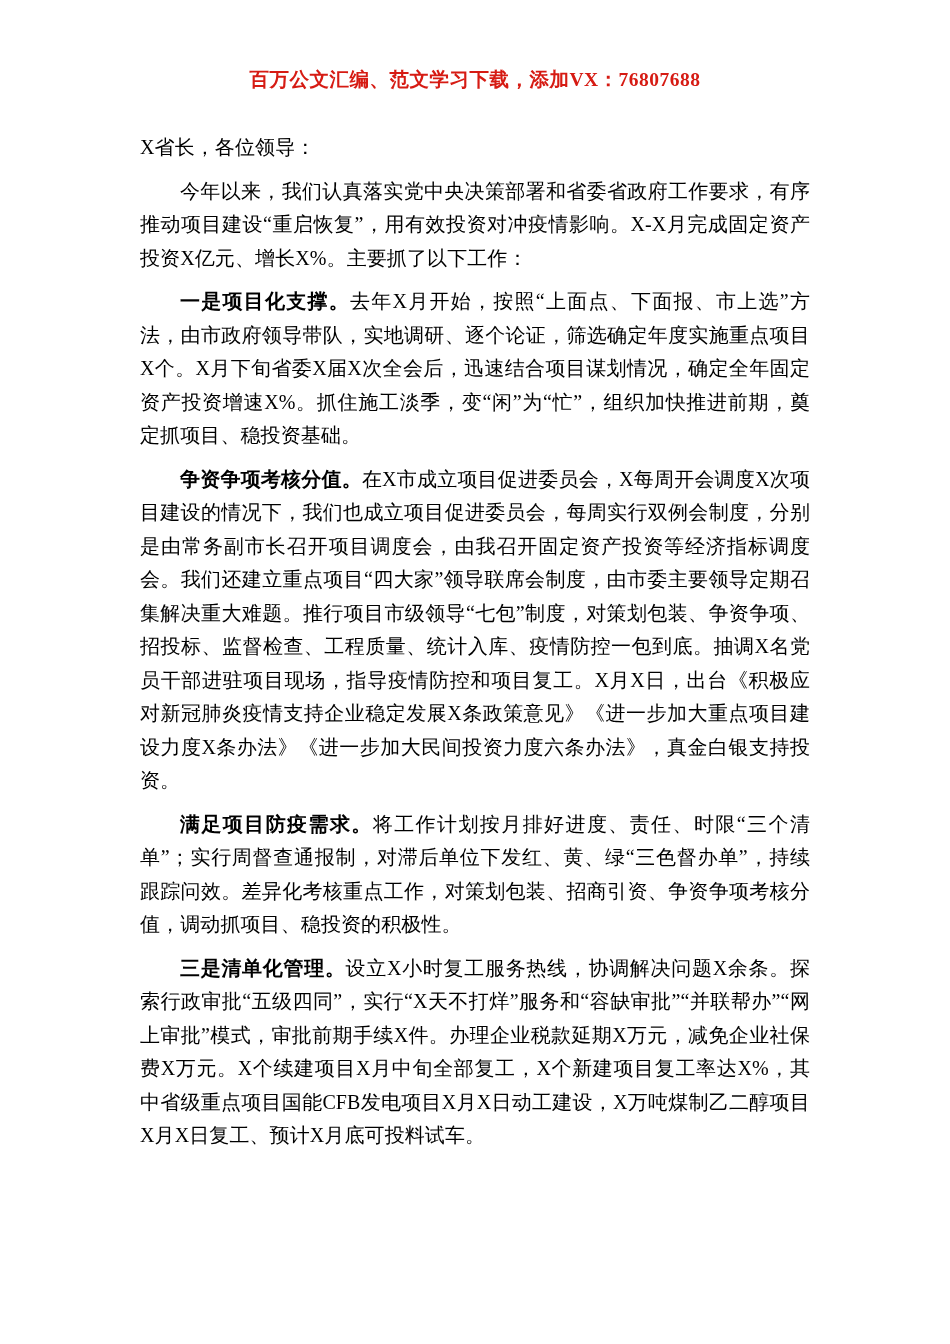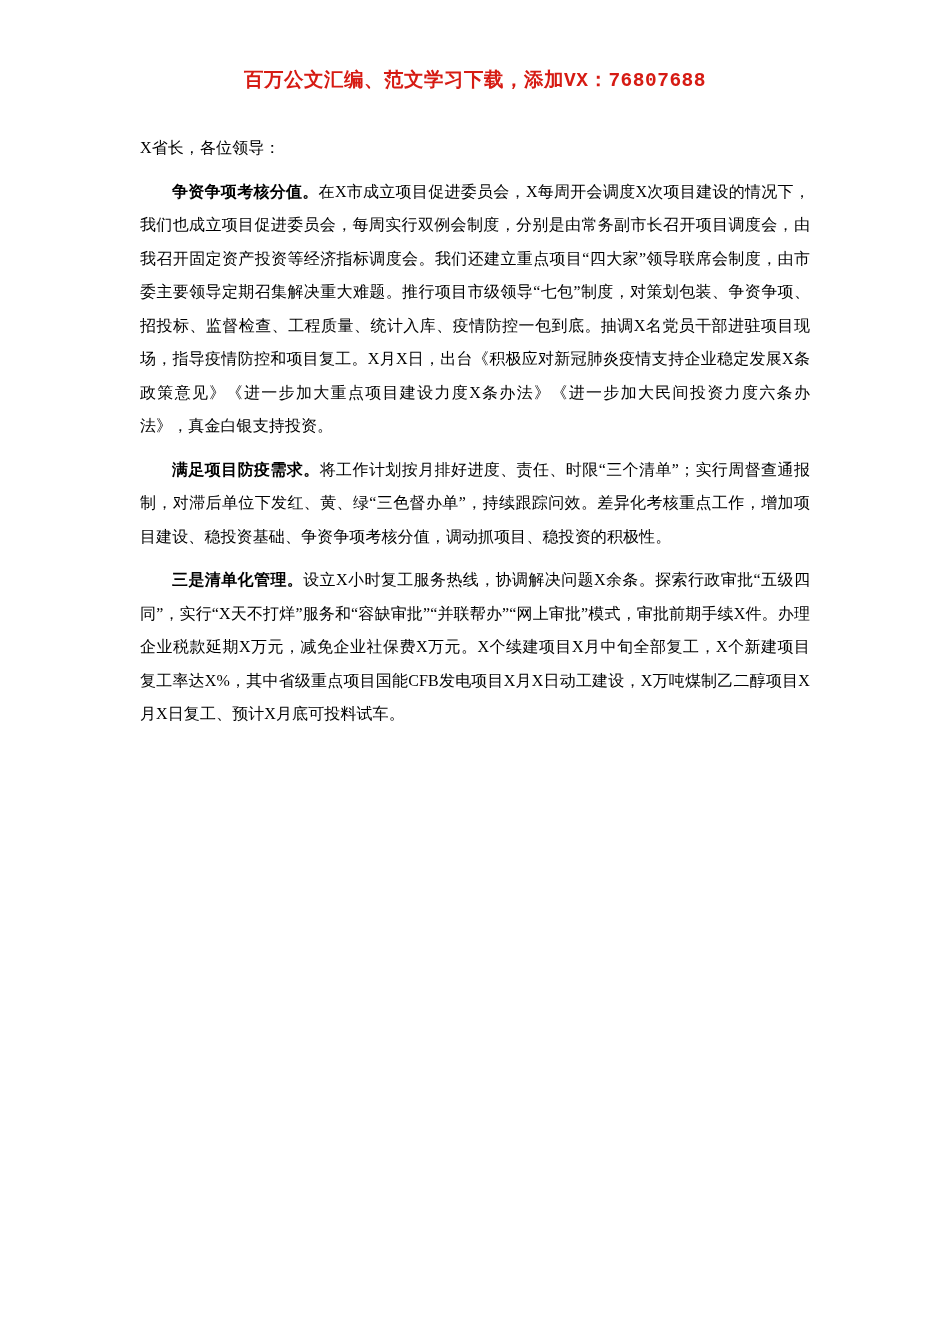--- a/index.html
+++ b/index.html
@@ -22,28 +22,28 @@
     background: #ffffff;
   }
   .banner {
     text-align: center;
     color: #d61b13;
     font-size: 19.5px;
     font-weight: bold;
     letter-spacing: 0.5px;
     padding-top: 66px;
     padding-bottom: 10px;
-    font-family: Liberation Mono, monospace;
+    font-family: Liberation Serif, serif;
   }
   .content {
     padding: 0 140px 0 140px;
   }
   p {
     margin: 7px 0 2px 0;
-    font-size: 16px;
+    font-size: 20px;
     line-height: 33.5px;
     text-align: justify;
     text-justify: inter-ideograph;
     letter-spacing: 0.1px;
   }
   p.indent {
     text-indent: 2em;
   }
   .salutation {
     margin-top: 28px;
@@ -61,19 +61,21 @@
 
 <div class="page">
 
   <div class="banner">百万公文汇编、范文学习下载，添加VX：76807688</div>
 
   <div class="content">
 
     <p class="salutation">X省长，各位领导：</p>
 
     <div id="paragraph-container">
+        <p class="indent para"><span>今年以来，我们认真落实党中央决策部署和省委省政府工作要求，有序推动项目建设“重启恢复”，用有效投资对冲疫情影响。X-X月完成固定资产投资X亿元、增长X%。主要抓了以下工作：</span></p>
+        <p class="indent para"><b>一是项目化支撑。</b><span>去年X月开始，按照“上面点、下面报、市上选”方法，由市政府领导带队，实地调研、逐个论证，筛选确定年度实施重点项目X个。X月下旬省委X届X次全会后，迅速结合项目谋划情况，确定全年固定资产投资增速X%。抓住施工淡季，变“闲”为“忙”，组织加快推进前期，奠定抓项目、稳投资基础。</span></p>
         <p class="indent para"><b>争资争项考核分值。</b><span>在X市成立项目促进委员会，X每周开会调度X次项目建设的情况下，我们也成立项目促进委员会，每周实行双例会制度，分别是由常务副市长召开项目调度会，由我召开固定资产投资等经济指标调度会。我们还建立重点项目“四大家”领导联席会制度，由市委主要领导定期召集解决重大难题。推行项目市级领导“七包”制度，对策划包装、争资争项、招投标、监督检查、工程质量、统计入库、疫情防控一包到底。抽调X名党员干部进驻项目现场，指导疫情防控和项目复工。X月X日，出台《积极应对新冠肺炎疫情支持企业稳定发展X条政策意见》《进一步加大重点项目建设力度X条办法》《进一步加大民间投资力度六条办法》，真金白银支持投资。</span></p>
-        <p class="indent para"><b>满足项目防疫需求。</b><span>将工作计划按月排好进度、责任、时限“三个清单”；实行周督查通报制，对滞后单位下发红、黄、绿“三色督办单”，持续跟踪问效。差异化考核重点工作，增加项目建设、稳投资基础、争资争项考核分值，调动抓项目、稳投资的积极性。</span></p>
+        <p class="indent para"><b>满足项目防疫需求。</b><span>将工作计划按月排好进度、责任、时限“三个清单”；实行周督查通报制，对滞后单位下发红、黄、绿“三色督办单”，持续跟踪问效。差异化考核重点工作，对策划包装、招商引资、争资争项考核分值，调动抓项目、稳投资的积极性。</span></p>
         <p class="indent para"><b>三是清单化管理。</b><span>设立X小时复工服务热线，协调解决问题X余条。探索行政审批“五级四同”，实行“X天不打烊”服务和“容缺审批”“并联帮办”“网上审批”模式，审批前期手续X件。办理企业税款延期X万元，减免企业社保费X万元。X个续建项目X月中旬全部复工，X个新建项目复工率达X%，其中省级重点项目国能CFB发电项目X月X日动工建设，X万吨煤制乙二醇项目X月X日复工、预计X月底可投料试车。</span></p>
       </div>
 
   </div>
 </div>
 
 </body></html>

